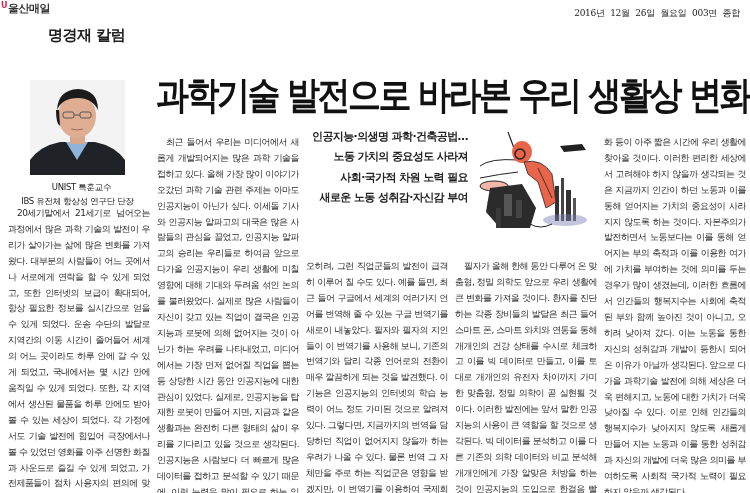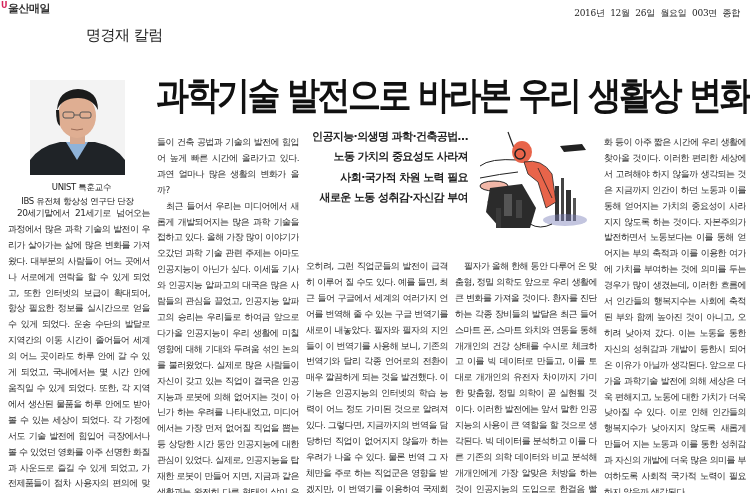--- a/index.html
+++ b/index.html
@@ -4,21 +4,21 @@
 <style>
   * { margin: 0; padding: 0; box-sizing: border-box; }
   html, body { width: 750px; height: 493px; overflow: hidden; background: #ffffff; }
   body { position: relative; font-family: "DejaVu Sans", "Liberation Sans", sans-serif; color: #222; }
 
   .logo { position: absolute; left: 1px; top: 1px; font-size: 11px; font-weight: bold; color: #333; letter-spacing: -0.5px; }
   .logo .u { color: #d6245a; font-size: 8px; vertical-align: top; margin-right: 1px; }
 
   .pubinfo { position: absolute; right: 10px; top: 7px; font-family: "DejaVu Serif", "Liberation Serif", serif; font-size: 9px; color: #222; letter-spacing: -0.3px; word-spacing: 3px; }
 
-  .column-name { position: absolute; left: 48px; top: 26px; font-size: 15px; font-weight: normal; color: #222; letter-spacing: -0.5px; margin-left: 38px; }
+  .column-name { position: absolute; left: 48px; top: 26px; font-size: 15px; font-weight: bold; color: #222; letter-spacing: -0.5px; }
 
   .headline { position: absolute; left: 156px; top: 70px; font-size: 33px; font-weight: bold; color: #111; letter-spacing: -2.5px; white-space: nowrap; transform: scaleY(1.15); transform-origin: top left; }
 
   .author-photo { position: absolute; left: 30px; top: 80px; width: 95px; height: 95px; background: #f1f1f1; overflow: hidden; }
   .author-caption { position: absolute; left: 0; width: 155px; text-align: center; font-size: 8.5px; color: #222; line-height: 14px; letter-spacing: -0.3px; }
 
   .subheads { position: absolute; left: 312px; top: 127px; text-align: right; }
   .subheads div { font-size: 11px; font-weight: bold; color: #222; line-height: 20.3px; letter-spacing: -0.6px; white-space: nowrap; }
 
   .illustration { position: absolute; left: 460px; top: 128px; width: 140px; height: 110px; }
@@ -92,21 +92,20 @@
     <rect x="36" y="80" width="5" height="20" fill="#3a3a3a"></rect>
     <path d="M70 96 Q80 102 92 96" stroke="#222" stroke-width="1" fill="none"></path>
   </svg>
 </div>
 
 <div class="col c1">
   <p class="indent">20세기말에서 21세기로 넘어오는 과정에서 많은 과학 기술의 발전이 우리가 살아가는 삶에 많은 변화를 가져왔다. 대부분의 사람들이 어느 곳에서나 서로에게 연락을 할 수 있게 되었고, 또한 인터넷의 보급이 확대되어, 항상 필요한 정보를 실시간으로 얻을 수 있게 되었다. 운송 수단의 발달로 지역간의 이동 시간이 줄어들어 세계의 어느 곳이라도 하루 안에 갈 수 있게 되었고, 국내에서는 몇 시간 안에 움직일 수 있게 되었다. 또한, 각 지역에서 생산된 물품을 하루 안에도 받아 볼 수 있는 세상이 되었다. 각 가정에서도 기술 발전에 힘입어 극장에서나 볼 수 있었던 영화를 아주 선명한 화질과 사운드로 즐길 수 있게 되었고, 가전제품들이 점차 사용자의 편의에 맞게 만들어 지고 있다. 의생명 과학의 발전으로 질병의 진단이 빨라지고, 치료법이 개선이 되어서 인간의 수명도 늘어나고, 많은 불편한 장애들이 극복이 되어가고 있다. 도시마다 높은 아파트, 빌딩</p>
 </div>
 
 <div class="col c2">
-  <p>들이 건축 공법과 기술의 발전에 힘입어 높게 빠른 시간에 올라가고 있다. 과연 얼마나 많은 생활의 변화가 올까?</p>
   <p class="indent">최근 들어서 우리는 미디어에서 새롭게 개발되어지는 많은 과학 기술을 접하고 있다. 올해 가장 많이 이야기가 오갔던 과학 기술 관련 주제는 아마도 인공지능이 아닌가 싶다. 이세돌 기사와 인공지능 알파고의 대국은 많은 사람들의 관심을 끌었고, 인공지능 알파고의 승리는 우리들로 하여금 앞으로 다가올 인공지능이 우리 생활에 미칠 영향에 대해 기대와 두려움 섞인 논의를 불러왔었다. 실제로 많은 사람들이 자신이 갖고 있는 직업이 결국은 인공지능과 로봇에 의해 없어지는 것이 아닌가 하는 우려를 나타내었고, 미디어에서는 가장 먼저 없어질 직업을 뽑는 등 상당한 시간 동안 인공지능에 대한 관심이 있었다. 실제로, 인공지능을 탑재한 로봇이 만들어 지면, 지금과 같은 생활과는 완전히 다른 형태의 삶이 우리를 기다리고 있을 것으로 생각된다. 인공지능은 사람보다 더 빠르게 많은 데이터를 접하고 분석할 수 있기 때문에, 이런 능력을 많이 필요로 하는 일들이 인공지능으로 대처되는 것은 아닐까 하는 생각을 할 수 있다. 하지만, 현재 이러한 일들을 수행하는 사람들이 인공지능을 잘 이용해 낸다면, 지금까지 해온 업무의 능률을 극대화 할 수 있기 때문에</p>
 </div>
 
 <div class="col c3">
   <p>오히려, 그런 직업군들의 발전이 급격히 이루어 질 수도 있다. 예를 들면, 최근 들어 구글에서 세계의 여러가지 언어를 번역해 줄 수 있는 구글 번역기를 새로이 내놓았다. 필자와 필자의 지인들이 이 번역기를 사용해 보니, 기존의 번역기와 달리 각종 언어로의 전환이 매우 깔끔하게 되는 것을 발견했다. 이 기능은 인공지능의 인터넷의 학습 능력이 어느 정도 가미된 것으로 알려져 있다. 그렇다면, 지금까지의 번역을 담당하던 직업이 없어지지 않을까 하는 우려가 나올 수 있다. 물론 번역 그 자체만을 주로 하는 직업군은 영향을 받겠지만, 이 번역기를 이용하여 국제회의 동안, 여행을 하는 동안 필요로 하는 다양한 새로운 직업군이 만들어 질 것으로 기대된다. 결국 새로운 인공지능 기반의 기술은 이를 자신이 지금까지 해온 일에 얼마나 빠르게 적용해서 새로운 직간의 변</p>
 </div>
 
 <div class="col c4">
   <p class="indent">필자가 올해 한해 동안 다루어 온 맞춤형, 정밀 의학도 앞으로 우리 생활에 큰 변화를 가져올 것이다. 환자를 진단하는 각종 장비들의 발달은 최근 들어 스마트 폰, 스마트 와치와 연동을 통해 개개인의 건강 상태를 수시로 체크하고 이를 빅 데이터로 만들고, 이를 토대로 개개인의 유전자 차이까지 가미한 맞춤형, 정밀 의학이 곧 실현될 것이다. 이러한 발전에는 앞서 말한 인공지능의 사용이 큰 역할을 할 것으로 생각된다. 빅 데이터를 분석하고 이를 다른 기존의 의학 데이터와 비교 분석해 개개인에게 가장 알맞은 처방을 하는 것이 인공지능의 도입으로 한걸음 빨라 질 것으로 기대된다.</p>
 

